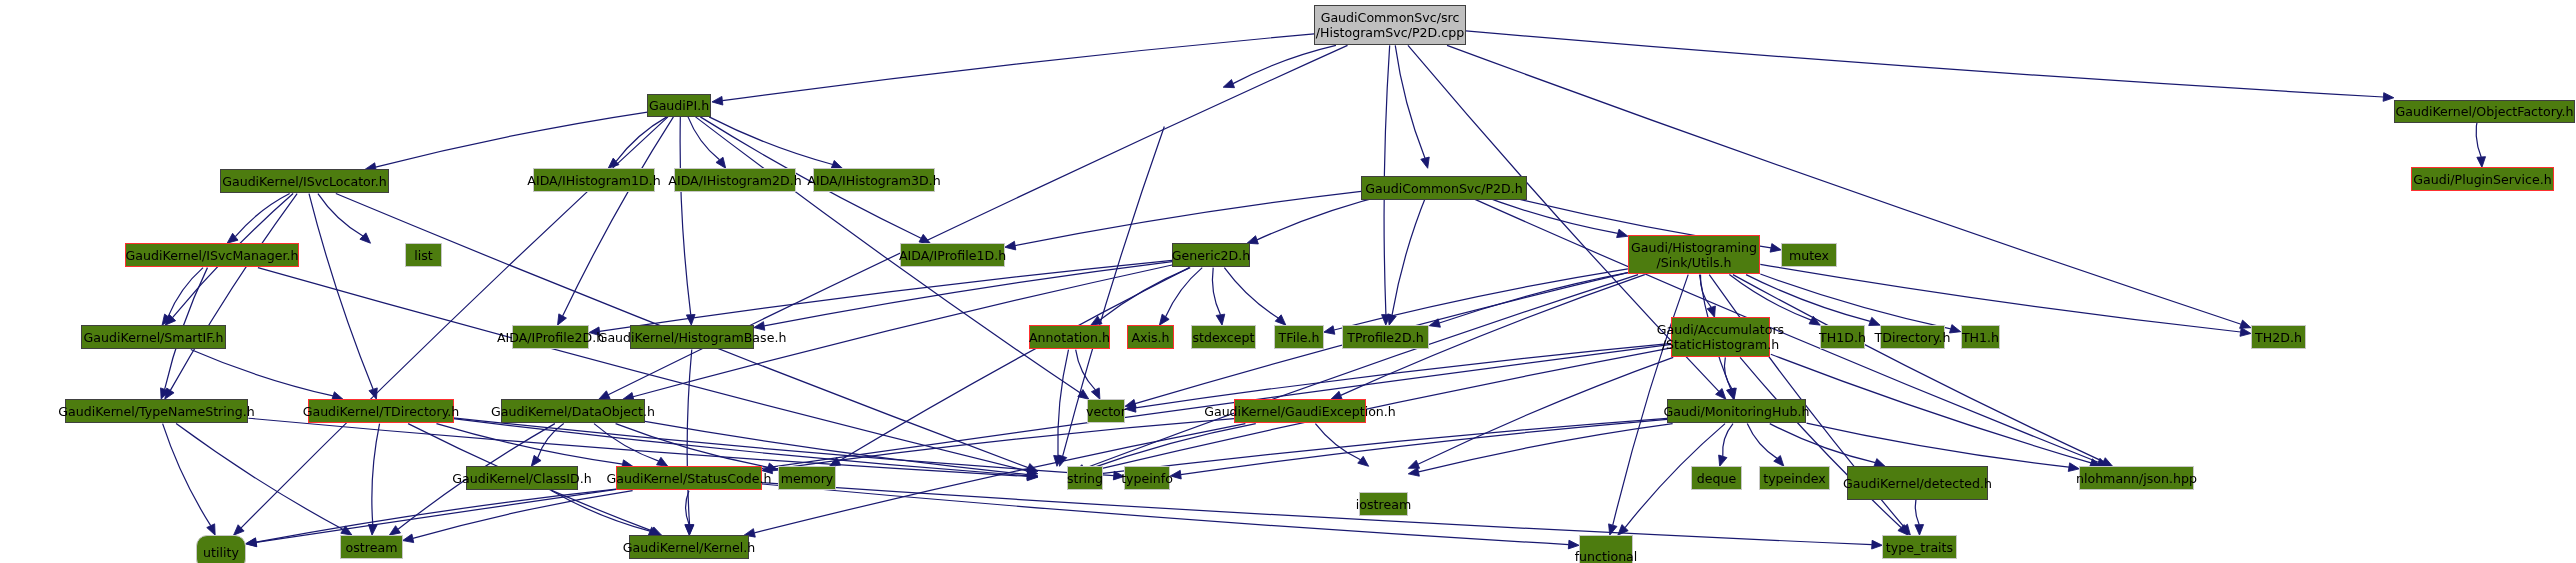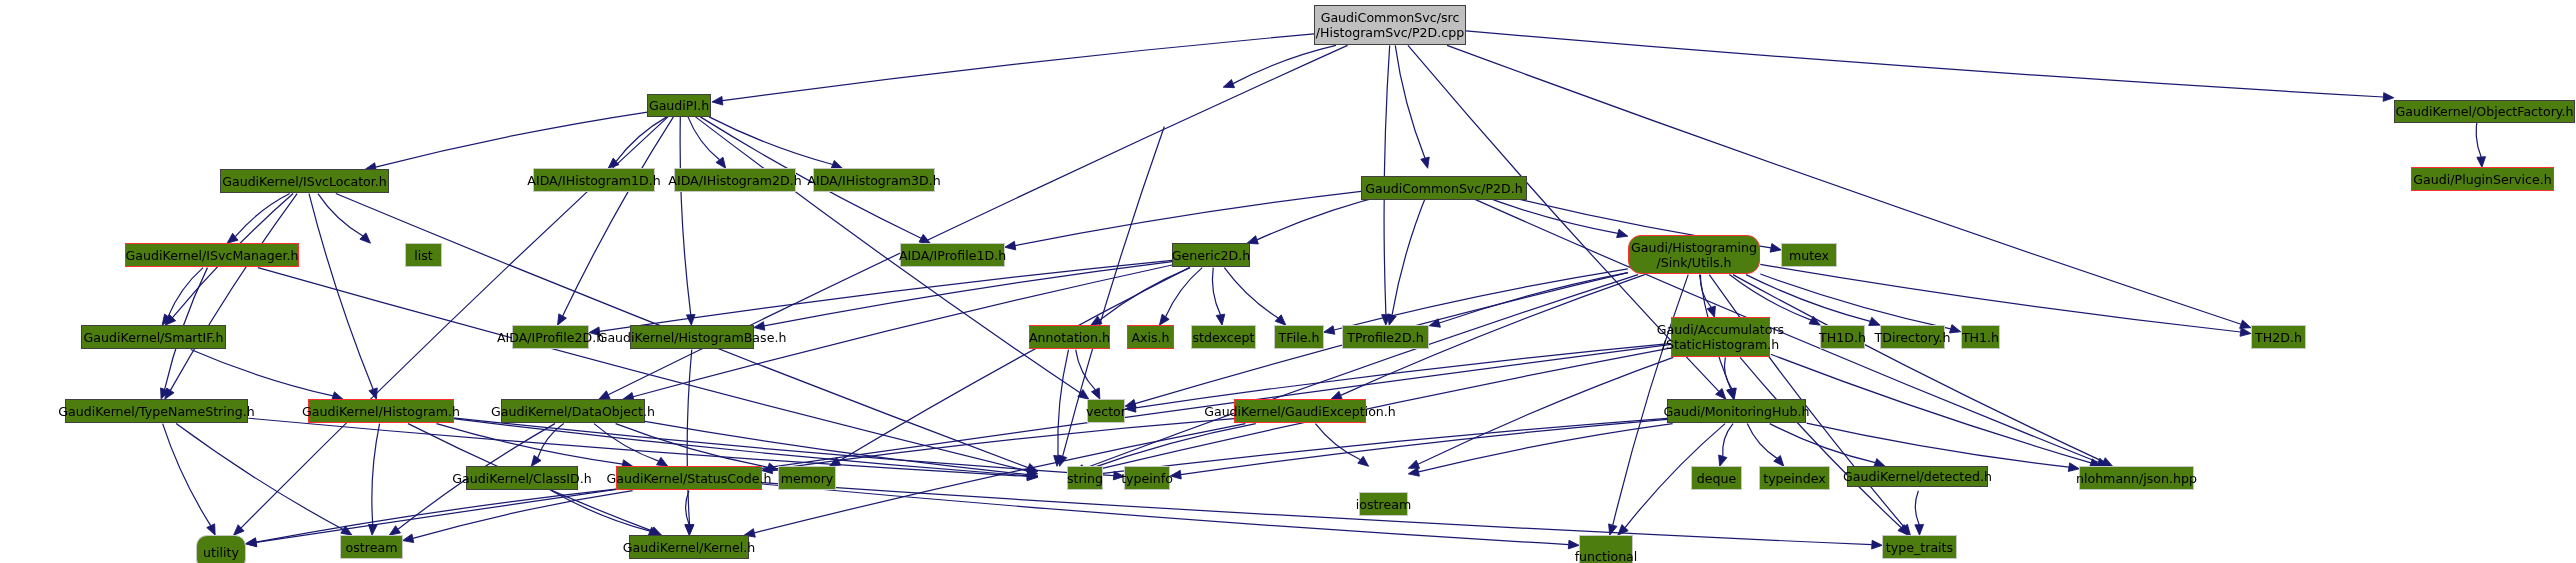--- a/index.html
+++ b/index.html
@@ -229,52 +229,52 @@
   <div class="node red" style="left: 2411px; top: 167px; width: 143px; height: 24.4px;"><span>Gaudi/PluginService.h</span></div>
   <div class="node solid" style="left: 220px; top: 169px; width: 169px; height: 24.4px;"><span>GaudiKernel/ISvcLocator.h</span></div>
   <div class="node gray" style="left: 533px; top: 168px; width: 122px; height: 24.4px;"><span>AIDA/IHistogram1D.h</span></div>
   <div class="node gray" style="left: 674px; top: 168px; width: 122px; height: 24.4px;"><span>AIDA/IHistogram2D.h</span></div>
   <div class="node gray" style="left: 813px; top: 168px; width: 122px; height: 24.4px;"><span>AIDA/IHistogram3D.h</span></div>
   <div class="node solid" style="left: 1361px; top: 176px; width: 166px; height: 24.4px;"><span>GaudiCommonSvc/P2D.h</span></div>
   <div class="node red" style="left: 125px; top: 243px; width: 174px; height: 24.4px;"><span>GaudiKernel/ISvcManager.h</span></div>
   <div class="node gray" style="left: 365px; top: 243px; width: 37px; height: 24.4px; margin-left: 40px;"><span>list</span></div>
   <div class="node gray" style="left: 900px; top: 243px; width: 105px; height: 24.4px;"><span>AIDA/IProfile1D.h</span></div>
   <div class="node solid" style="left: 1172px; top: 243px; width: 78px; height: 24.4px;"><span>Generic2D.h</span></div>
-  <div class="node red" style="left: 1628px; top: 235px; width: 132px; height: 39px; border-radius: 13px;"><span>Gaudi/Histograming
+  <div class="node red" style="left: 1628px; top: 235px; width: 132px; height: 39px;"><span>Gaudi/Histograming
 /Sink/Utils.h</span></div>
   <div class="node gray" style="left: 1781px; top: 243px; width: 56px; height: 24.4px;"><span>mutex</span></div>
   <div class="node solid" style="left: 81px; top: 325px; width: 145px; height: 24.4px;"><span>GaudiKernel/SmartIF.h</span></div>
   <div class="node gray" style="left: 512px; top: 325px; width: 77px; height: 24.4px;"><span>AIDA/IProfile2D.h</span></div>
   <div class="node solid" style="left: 630px; top: 325px; width: 124px; height: 24.4px;"><span>GaudiKernel/HistogramBase.h</span></div>
   <div class="node red" style="left: 1029px; top: 325px; width: 81px; height: 24.4px;"><span>Annotation.h</span></div>
   <div class="node red" style="left: 1127px; top: 325px; width: 47px; height: 24.4px;"><span>Axis.h</span></div>
   <div class="node gray" style="left: 1191px; top: 325px; width: 65px; height: 24.4px;"><span>stdexcept</span></div>
   <div class="node gray" style="left: 1274px; top: 325px; width: 50px; height: 24.4px;"><span>TFile.h</span></div>
   <div class="node gray" style="left: 1342px; top: 325px; width: 87px; height: 24.4px;"><span>TProfile2D.h</span></div>
   <div class="node red" style="left: 1671px; top: 317px; width: 99px; height: 40px;"><span>Gaudi/Accumulators
 /StaticHistogram.h</span></div>
   <div class="node gray" style="left: 1820px; top: 325px; width: 45px; height: 24.4px;"><span>TH1D.h</span></div>
   <div class="node gray" style="left: 1880px; top: 325px; width: 65px; height: 24.4px;"><span>TDirectory.h</span></div>
   <div class="node gray" style="left: 1961px; top: 325px; width: 39px; height: 24.4px;"><span>TH1.h</span></div>
   <div class="node gray" style="left: 2251px; top: 325px; width: 55px; height: 24.4px;"><span>TH2D.h</span></div>
   <div class="node solid" style="left: 65px; top: 399px; width: 183px; height: 24.4px;"><span>GaudiKernel/TypeNameString.h</span></div>
-  <div class="node red" style="left: 308px; top: 399px; width: 146px; height: 24.4px;"><span>GaudiKernel/Histogram.h</span></div>
+  <div class="node red" style="left: 308px; top: 399px; width: 146px; height: 24.4px;"><span>GaudiKernel/TDirectory.h</span></div>
   <div class="node solid" style="left: 501px; top: 399px; width: 144px; height: 24.4px;"><span>GaudiKernel/DataObject.h</span></div>
   <div class="node gray" style="left: 1087px; top: 399px; width: 38px; height: 24.4px;"><span>vector</span></div>
   <div class="node red" style="left: 1234px; top: 399px; width: 132px; height: 24.4px;"><span>GaudiKernel/GaudiException.h</span></div>
   <div class="node solid" style="left: 1667px; top: 399px; width: 139px; height: 24.4px;"><span>Gaudi/MonitoringHub.h</span></div>
   <div class="node solid" style="left: 466px; top: 466px; width: 112px; height: 24.4px;"><span>GaudiKernel/ClassID.h</span></div>
   <div class="node red" style="left: 616px; top: 466px; width: 146px; height: 24.4px;"><span>GaudiKernel/StatusCode.h</span></div>
   <div class="node gray" style="left: 778px; top: 466px; width: 58px; height: 24.4px;"><span>memory</span></div>
   <div class="node gray" style="left: 1038px; top: 466px; width: 36px; height: 24.4px; margin-left: 29px;"><span>string</span></div>
   <div class="node gray" style="left: 1124px; top: 466px; width: 46px; height: 24.4px;"><span>typeinfo</span></div>
   <div class="node gray" style="left: 1359px; top: 466px; width: 49px; height: 24.4px; margin-top: 26px;"><span>iostream</span></div>
   <div class="node gray" style="left: 1691px; top: 466px; width: 51px; height: 24.4px;"><span>deque</span></div>
   <div class="node gray" style="left: 1759px; top: 466px; width: 71px; height: 24.4px;"><span>typeindex</span></div>
-  <div class="node solid" style="left: 1847px; top: 466px; width: 141px; height: 21px;"><span>GaudiKernel/detected.h</span></div>
+  <div class="node solid" style="left: 1847px; top: 466px; width: 141px; height: 34px;"><span>GaudiKernel/detected.h</span></div>
   <div class="node gray" style="left: 2079px; top: 466px; width: 115px; height: 24.4px;"><span>nlohmann/json.hpp</span></div>
   <div class="node gray" style="left: 196px; top: 535px; width: 50px; height: 35px; border-radius: 11px;"><span>utility</span></div>
   <div class="node gray" style="left: 340px; top: 535px; width: 63px; height: 24.4px;"><span>ostream</span></div>
   <div class="node solid" style="left: 629px; top: 535px; width: 120px; height: 24.4px;"><span>GaudiKernel/Kernel.h</span></div>
   <div class="node gray" style="left: 1579px; top: 535px; width: 54px; height: 42px;"><span>functional</span></div>
   <div class="node gray" style="left: 1882px; top: 535px; width: 75px; height: 24.4px;"><span>type_traits</span></div>
 </div>
 
 
 </body></html>

